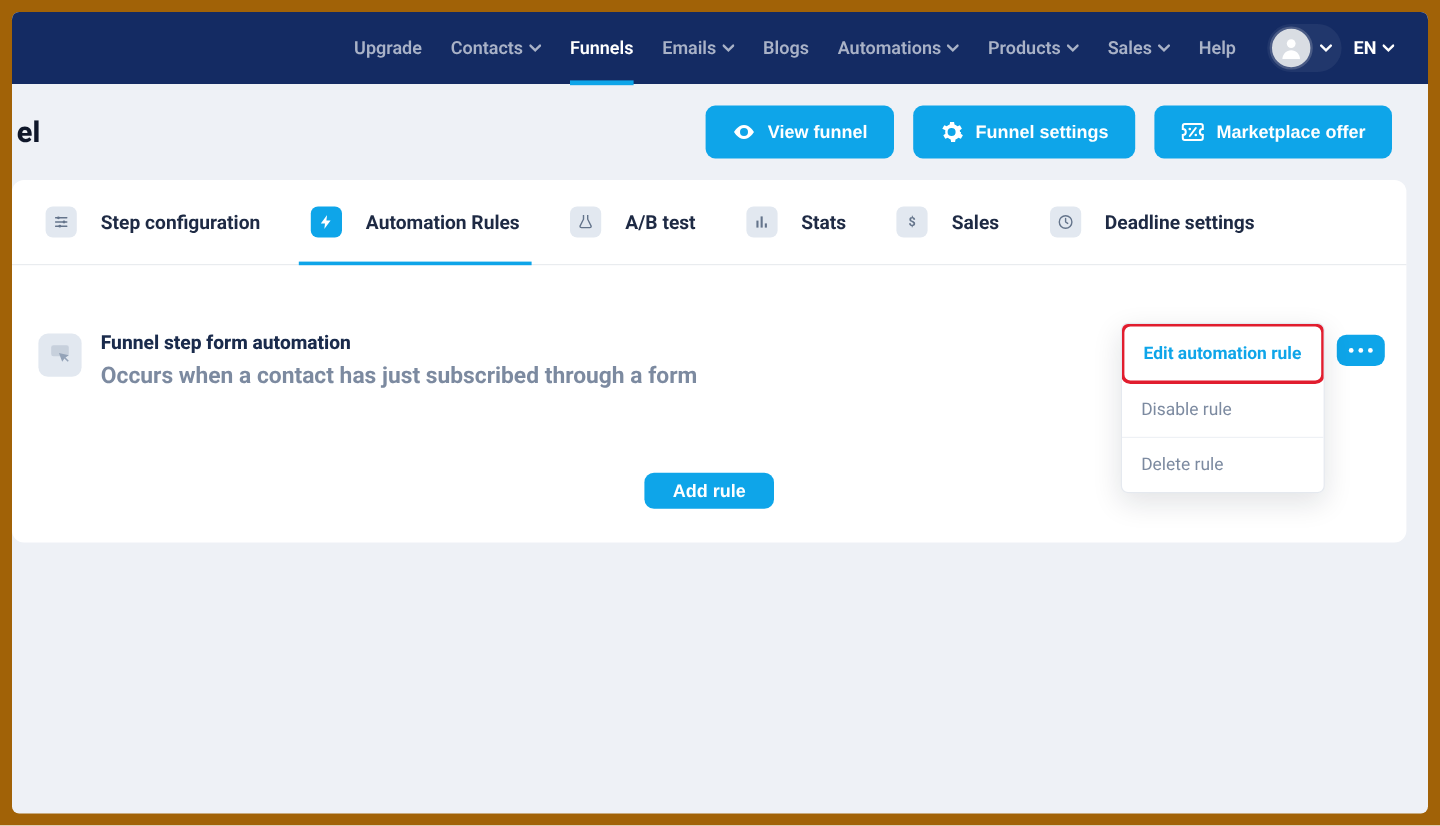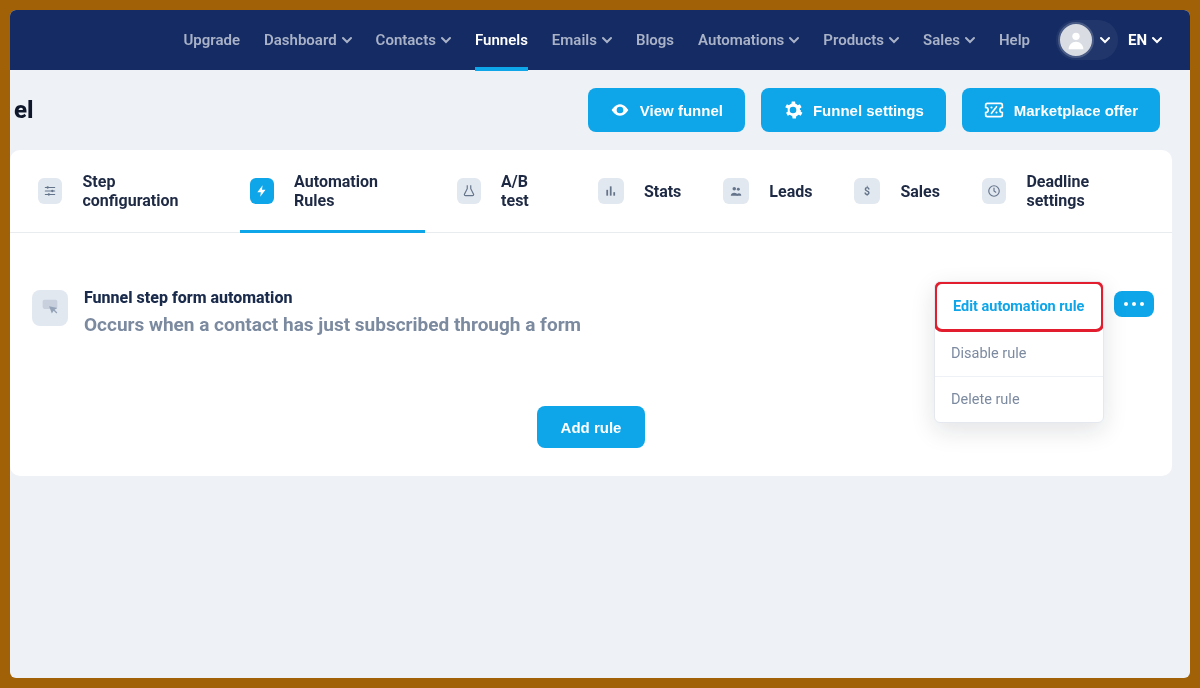--- a/index.html
+++ b/index.html
@@ -268,45 +268,37 @@
     display: flex;
     justify-content: center;
     margin-top: 60px;
   }
   .add-rule-btn {
     background: #0ea5e9;
     color: #fff;
     border: none;
     border-radius: 8px;
     padding: 0 24px;
-    height: 42px;
+    height: 30px;
     font-size: 15px;
     font-weight: 700;
     cursor: pointer;
     text-align: center;
   }
 </style>
 </head>
 <body>
 
 <div class="canvas">
   <div class="inner">
 
     <div class="navbar">
       <div class="nav-links">
         <div class="nav-item">
             <span>Upgrade</span>
-          </div>
-        <div class="nav-item">
-            <span>Dashboard</span>
-            <span class="chevron">
-              <svg width="10" height="10" viewBox="0 0 10 10">
-                <path d="M1 3l4 4 4-4" stroke="#a9b2c7" stroke-width="2" fill="none" stroke-linecap="round"></path>
-              </svg>
-            </span>
           </div>
         <div class="nav-item">
             <span>Contacts</span>
             <span class="chevron">
               <svg width="10" height="10" viewBox="0 0 10 10">
                 <path d="M1 3l4 4 4-4" stroke="#a9b2c7" stroke-width="2" fill="none" stroke-linecap="round"></path>
               </svg>
             </span>
           </div>
         <div class="nav-item active">
@@ -438,31 +430,20 @@
                 <rect x="4" y="10" width="3" height="10" fill="currentColor"></rect>
                 <rect x="10" y="4" width="3" height="16" fill="currentColor"></rect>
                 <rect x="16" y="14" width="3" height="6" fill="currentColor"></rect>
               </svg>
             </div>
           <span>Stats</span>
         </div>
         <div class="tab">
           <div class="tab-icon">
               <svg width="14" height="14" viewBox="0 0 24 24">
-                <circle cx="9" cy="8" r="3" fill="currentColor"></circle>
-                <circle cx="16" cy="9" r="2.5" fill="currentColor"></circle>
-                <path d="M3 20c0-3 3-5 6-5s6 2 6 5" fill="currentColor"></path>
-                <path d="M13 20c0-2.5 2-4 4-4s4 1.5 4 4" fill="currentColor"></path>
-              </svg>
-            </div>
-          <span>Leads</span>
-        </div>
-        <div class="tab">
-          <div class="tab-icon">
-              <svg width="14" height="14" viewBox="0 0 24 24">
                 <text x="12" y="18" text-anchor="middle" font-size="18" font-weight="bold" fill="currentColor">$</text>
               </svg>
             </div>
           <span>Sales</span>
         </div>
         <div class="tab">
           <div class="tab-icon">
               <svg width="14" height="14" viewBox="0 0 24 24">
                 <circle cx="12" cy="12" r="9" stroke="currentColor" stroke-width="2" fill="none"></circle>
                 <path d="M12 7v5l3 2" stroke="currentColor" stroke-width="2" fill="none" stroke-linecap="round"></path>

